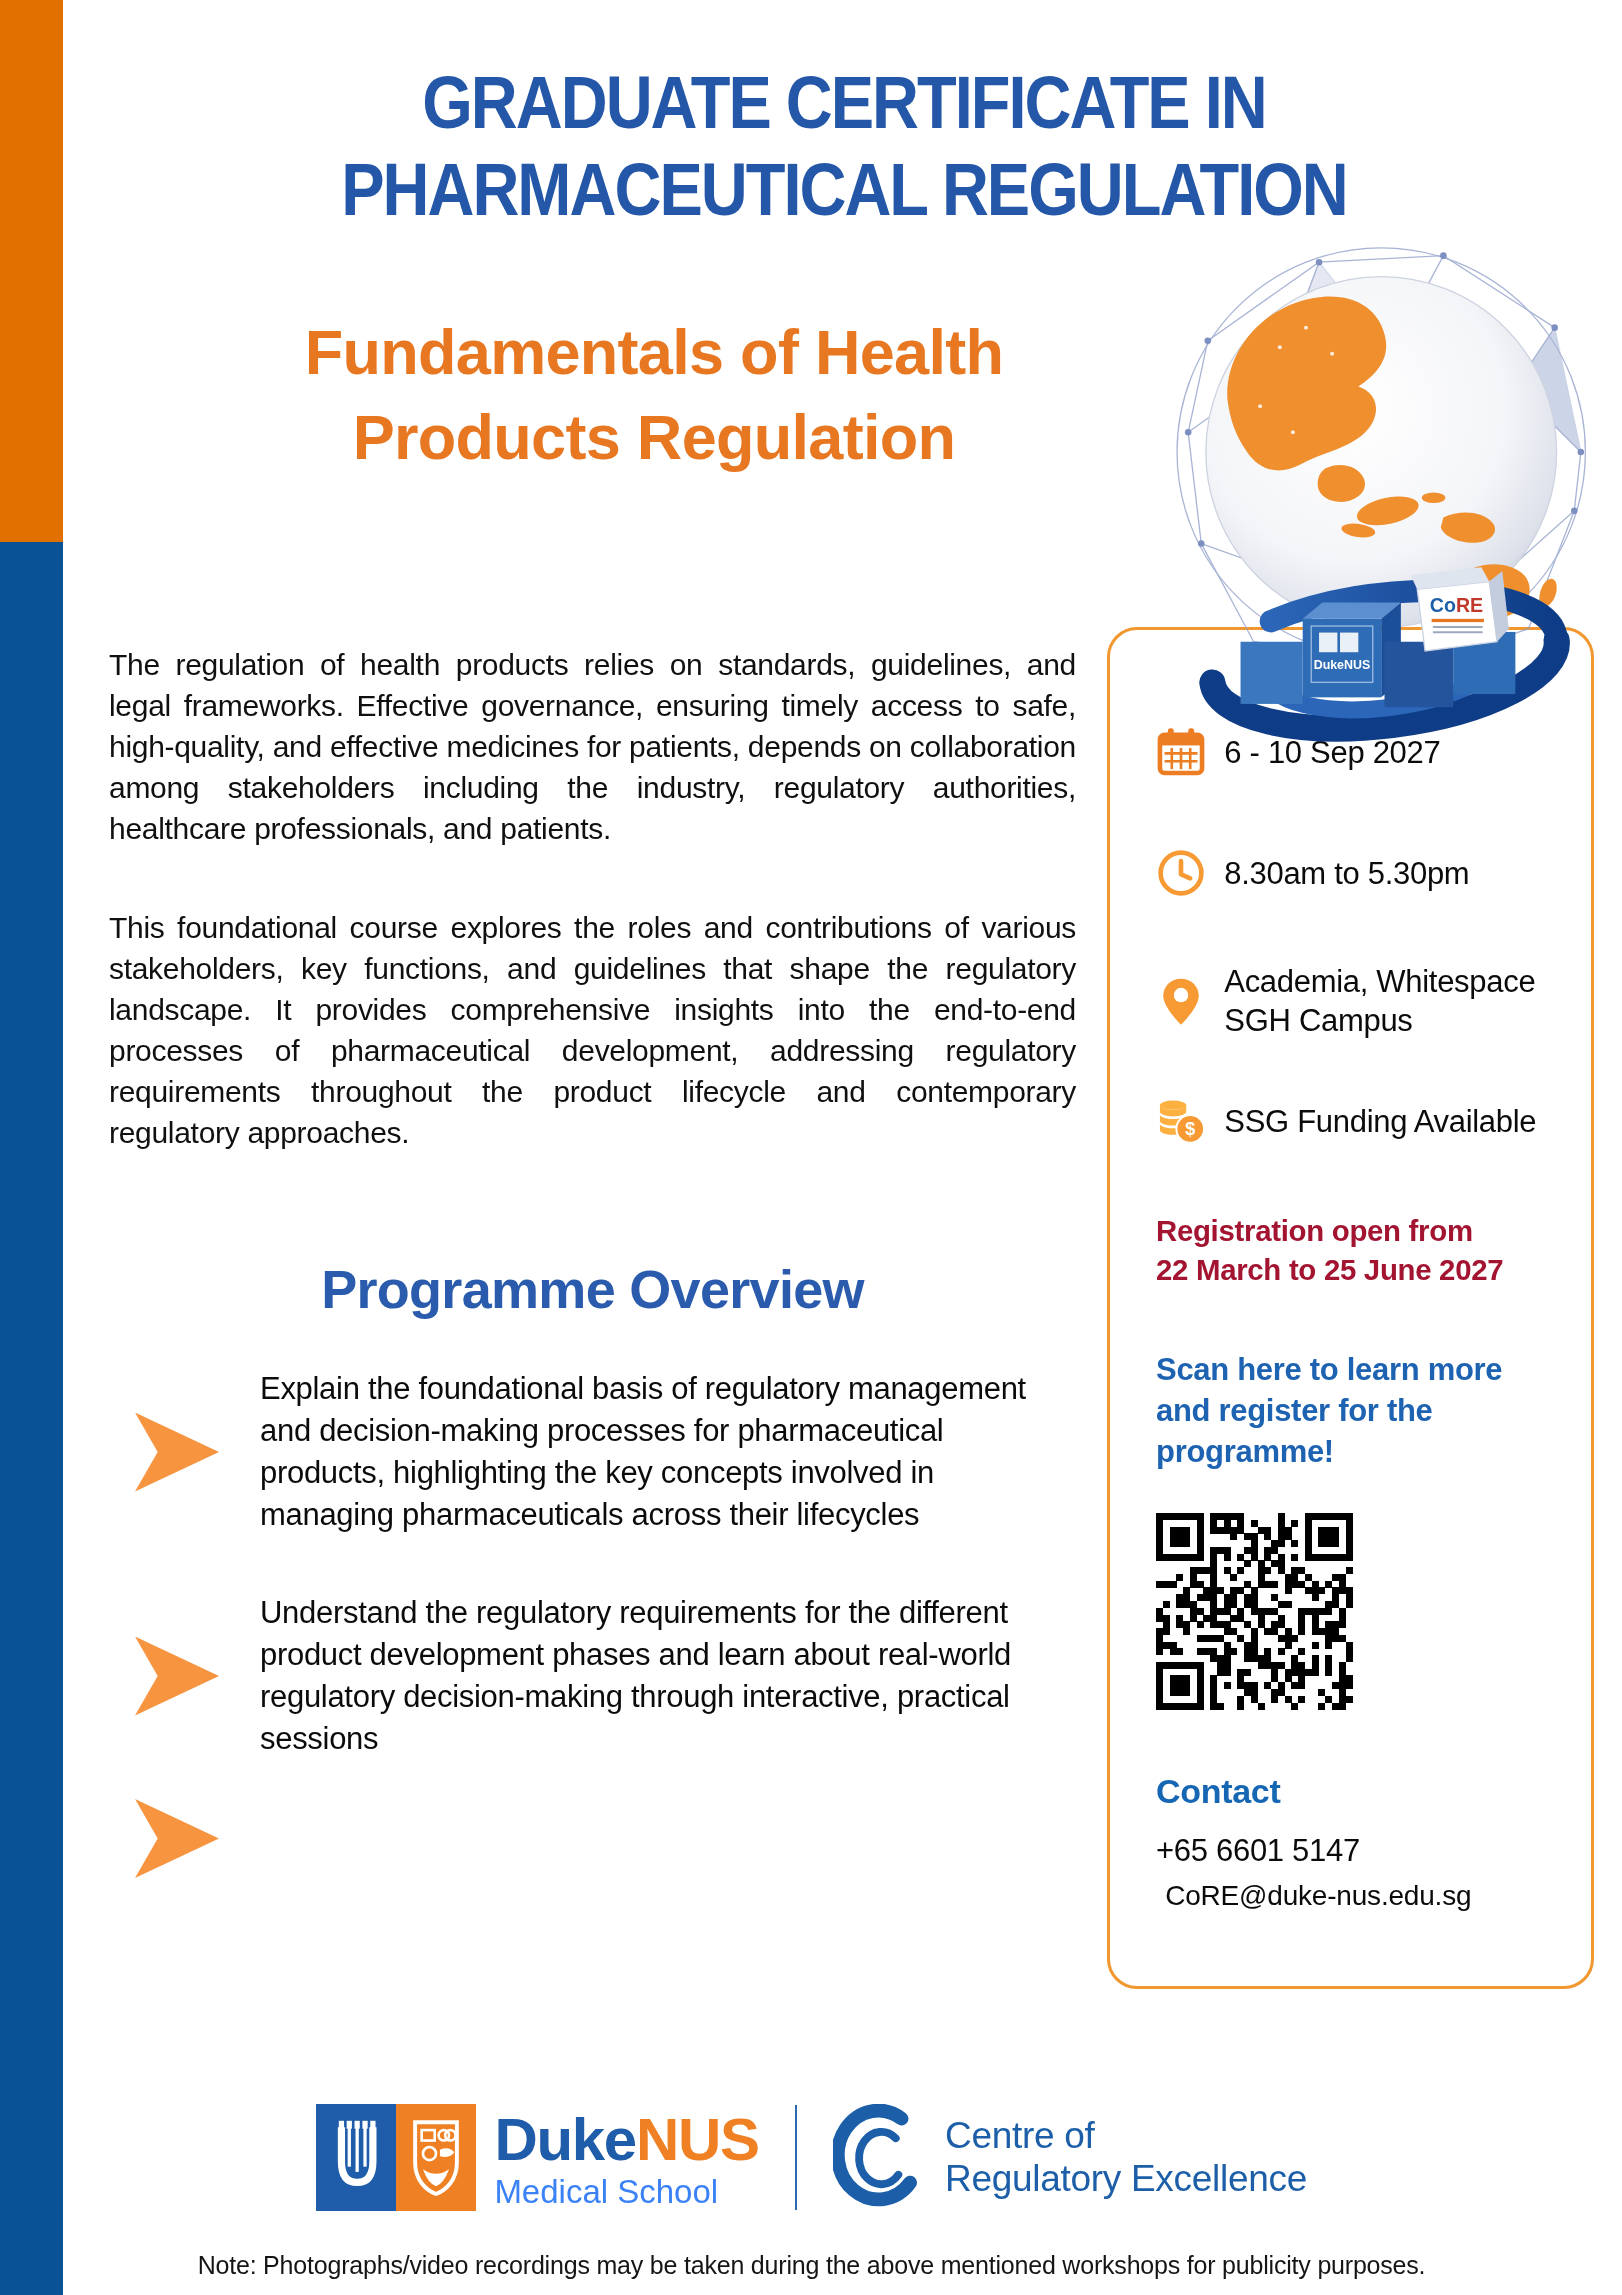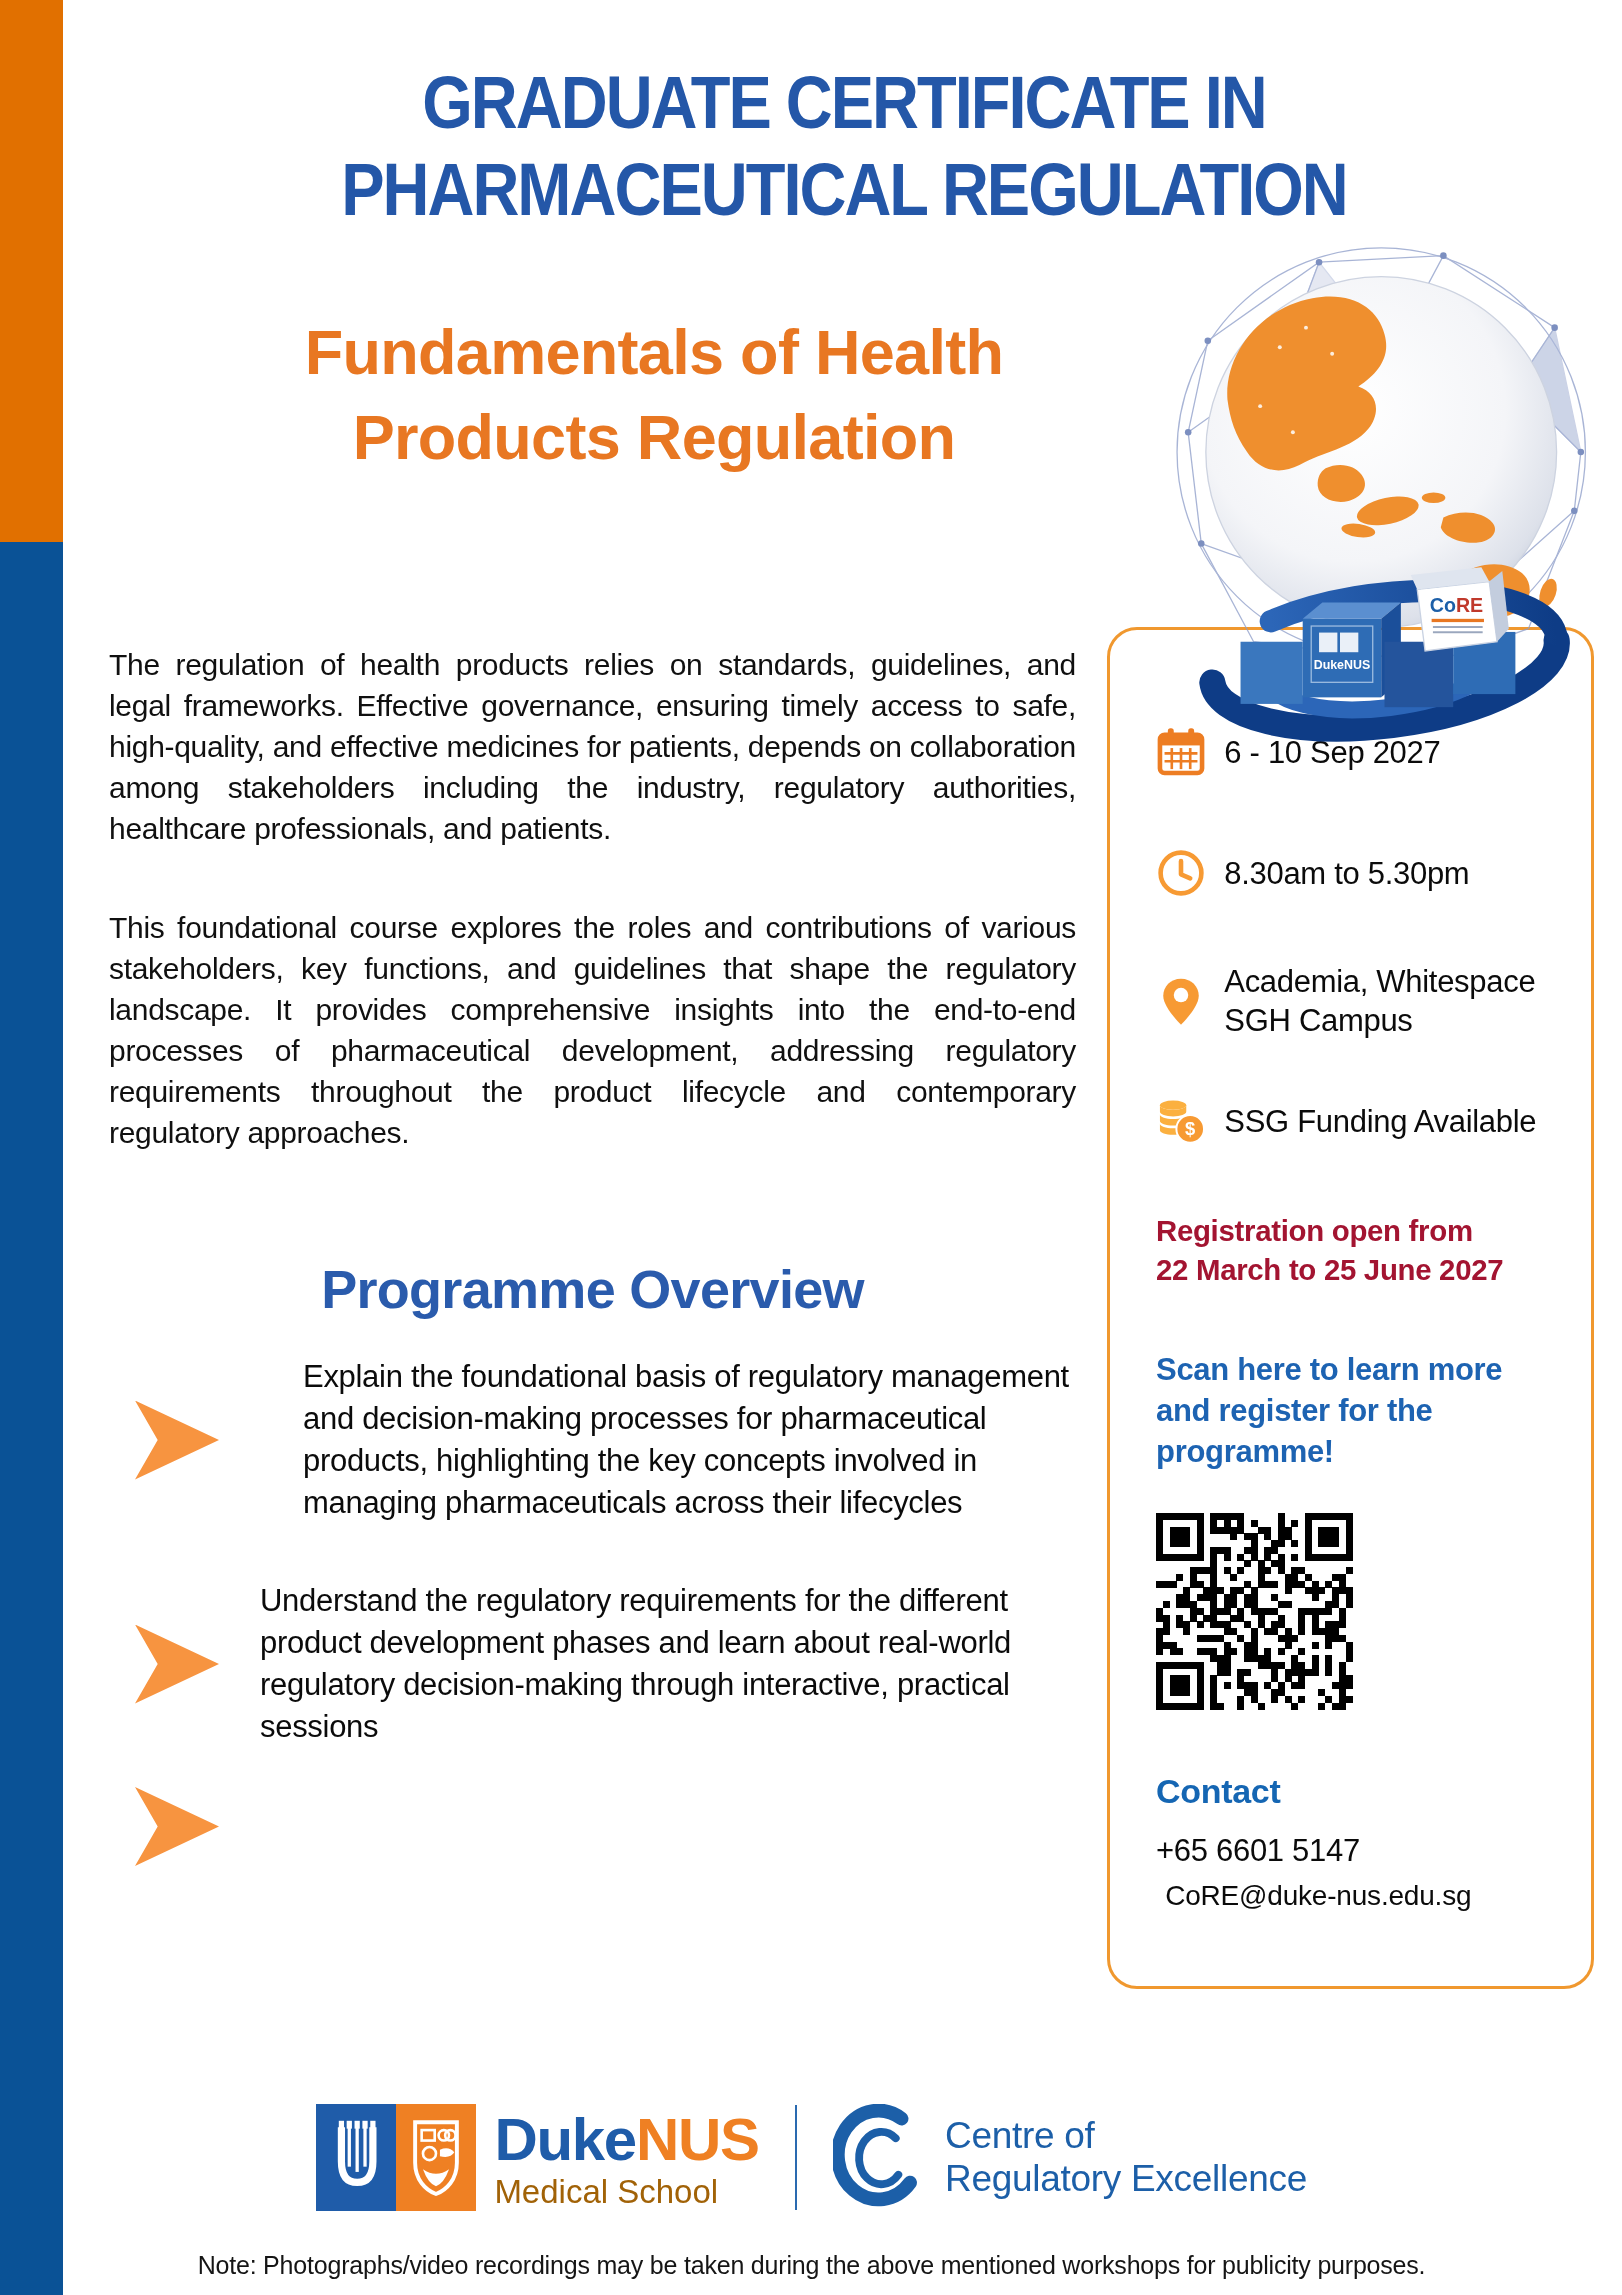--- a/index.html
+++ b/index.html
@@ -40,21 +40,21 @@
   }
   .bullet-row { display:flex; margin-left:109px; width:967px; }
   .bullet-row .arrow {
     flex:0 0 84px; height:79px; background:#F79440; margin-right:41px;
     clip-path:polygon(0 0, 100% 50%, 0 100%, 27% 50%);
     align-self:center; margin-left:26px;
   }
   .bullet-row .btext {
     font-size:31px; line-height:42px; letter-spacing:-0.3px; color:#0b0b0b; width:831px;
   }
-  .bullet-1 { margin-top:36px;gap:43px; }
+  .bullet-1 { margin-top:48px; }
   .bullet-2 { margin-top:56px; }
   .bullet-3 { margin-top:39px; }
 
   
   .card {
     position:absolute; left:1107px; top:627px; width:487px; height:1362px;
     border:3.3px solid #F0982F; border-radius:30px; background:#ffffff; z-index:1;
     padding:0 39px 0 46px;
   }
   .card-item { display:flex; align-items:center; }
@@ -85,21 +85,21 @@
   }
   .dn-block { display:flex; }
   .dn-squares { display:flex; }
   .dn-sq { width:80px; height:107px; display:flex; align-items:center; justify-content:center; }
   .dn-sq.blue { background:#1F5CA9; }
   .dn-sq.orange { background:#EF8023; }
   .dn-words { margin-left:18.3px; display:flex; flex-direction:column; }
   .dn-name { font-size:60px; font-weight:700; letter-spacing:-1.3px; line-height:64px; margin-top:3.9px; }
   .dn-name .duke { color:#1F5CA9; }
   .dn-name .nus { color:#EF8023; }
-  .dn-school { font-size:33px; color:#a16207; letter-spacing:0px; margin-top:1.3px; }
+  .dn-school { font-size:33px; color:#3b82f6; letter-spacing:0px; margin-top:1.3px; }
   .logo-divider { width:2px; height:105px; background:#2A6AB0; margin:1.3px 36px 0 36px; }
   .core-block { display:flex; align-items:center;justify-content:space-between; }
   .core-text { margin-left:14.4px; font-size:37px; line-height:43px; color:#1C5FA8; letter-spacing:-0.3px; }
 
   .note {
     position:absolute; left:0; top:2251px; width:1623px; text-align:center;
     font-size:25px; color:#151515; letter-spacing:-0.2px;
   }
 </style>
 </head>

